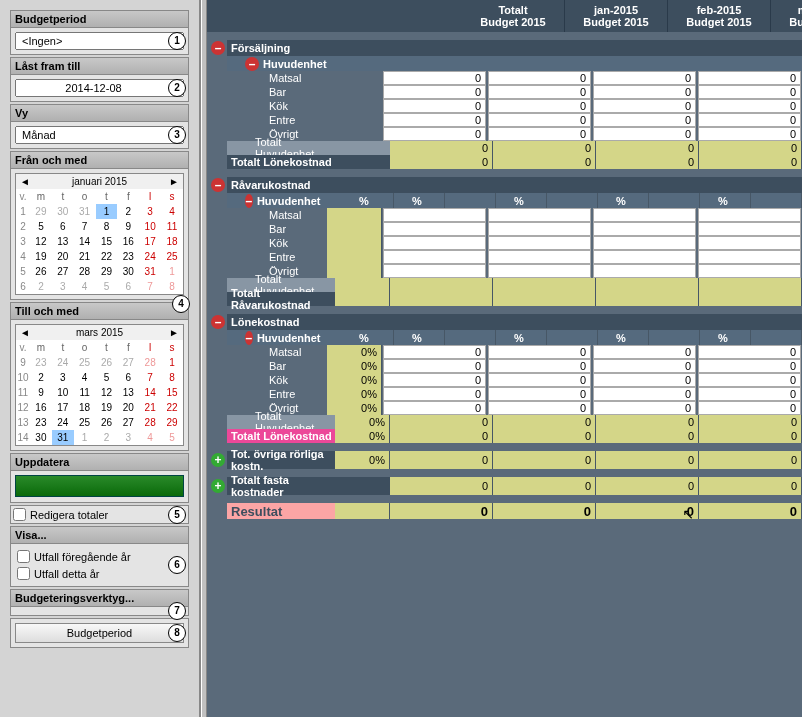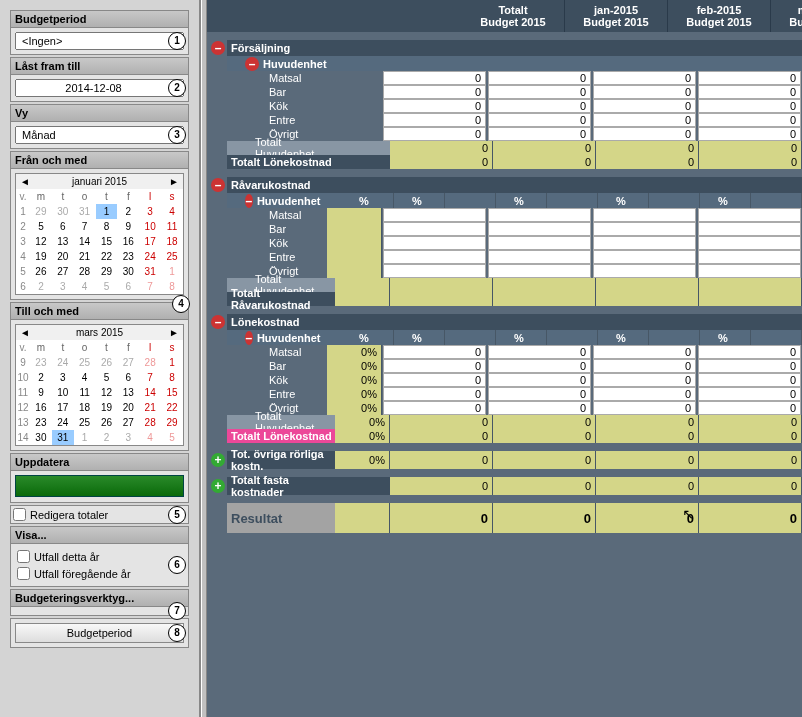--- a/index.html
+++ b/index.html
@@ -40,21 +40,21 @@
 .row.stot .lbl { padding-left: 28px; font-weight: normal; }
 .toggle { width: 14px; height: 14px; border-radius: 50%; display: inline-flex; align-items: center; justify-content: center; font-size: 12px; font-weight: bold; margin-right: 4px; cursor: pointer; position: absolute; left: -16px; }
 .toggle.minus { background: #c33; color: #fff; }
 .toggle.plus { background: #3a3; color: #fff; }
 .section-head { background: #3d4e5e; display: flex; color: #fff; font-weight: bold; height: 16px; align-items: center; padding-left: 4px; position: relative; }
 .sub-head { background: #556a7e; display: flex; color: #fff; font-weight: bold; height: 15px; align-items: center; padding-left: 18px; position: relative; }
 .cell { border-right: 1px solid #475766; height: 100%; display: flex; align-items: center; justify-content: flex-end; padding-right: 4px; }
 .cell.input { background: #fff; color: #000; border: 1px solid #aaa; margin: 0 1px; }
 .cell.ylw { background: #d4d688; color: #000; }
 .cell.hdr-sub { background: #556a7e; color: #fff; justify-content: center; }
-.grand { background: #a3a3a3; color: #000; font-weight: bold; height: 30px; font-size: 13px; }
+.grand { background: #fca5a5; color: #000; font-weight: bold; height: 16px; font-size: 13px; }
 .grand .lbl { color: #3d4e5e; font-size: 13px; }
 .content { padding-left: 20px; padding-top: 0; }
 .cursor-img { position: absolute; right: 108px; bottom: 195px; font-size: 14px; color: #000; pointer-events: none; }
 </style>
 </head>
 <body>
 
 <div class="sidebar">
   <div class="panel">
     <div class="panel-hdr">Budgetperiod</div>
@@ -259,25 +259,25 @@
       <input type="checkbox" style="">
       <span>Redigera totaler</span>
       <span class="circ">5</span>
     </div>
   </div>
   <div class="panel">
     <div class="panel-hdr">Visa...</div>
     <div class="panel-body" style="position:relative">
       <div class="chk">
           <input type="checkbox" style="">
-          <span>Utfall detta år</span>
+          <span>Utfall föregående år</span>
         </div>
       <div class="chk">
           <input type="checkbox" style="">
-          <span>Utfall föregående år</span>
+          <span>Utfall detta år</span>
         </div>
       <span class="circ">6</span>
     </div>
   </div>
   <div class="panel">
     <div class="panel-hdr">Budgeteringsverktyg...</div>
     <div class="panel-body">
       <span class="circ">7</span>
     </div>
   </div>

